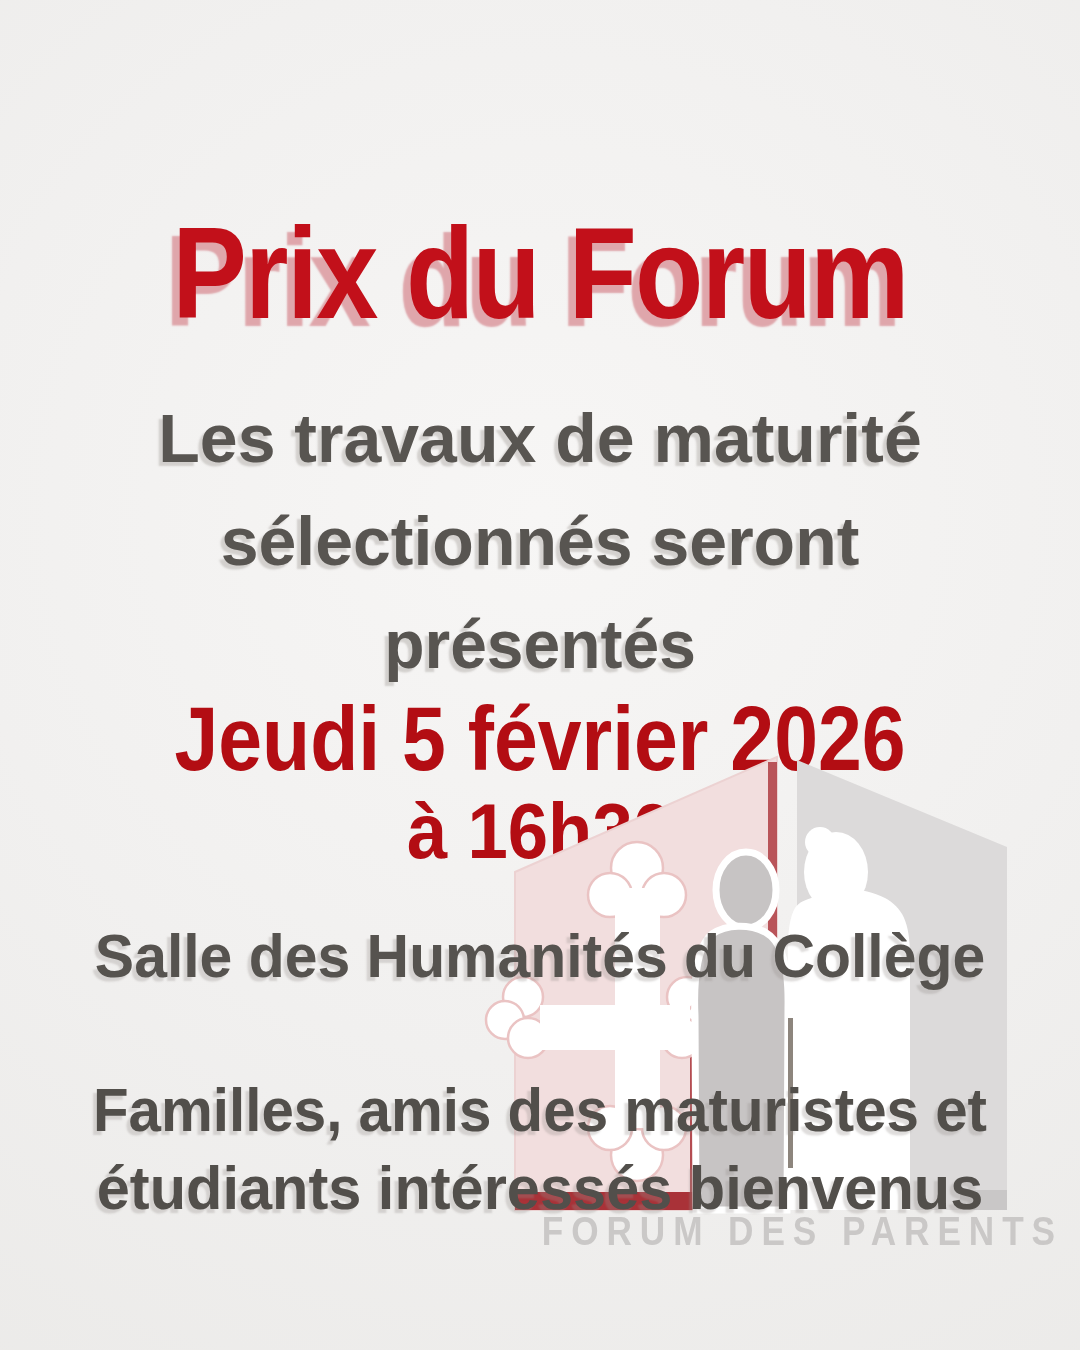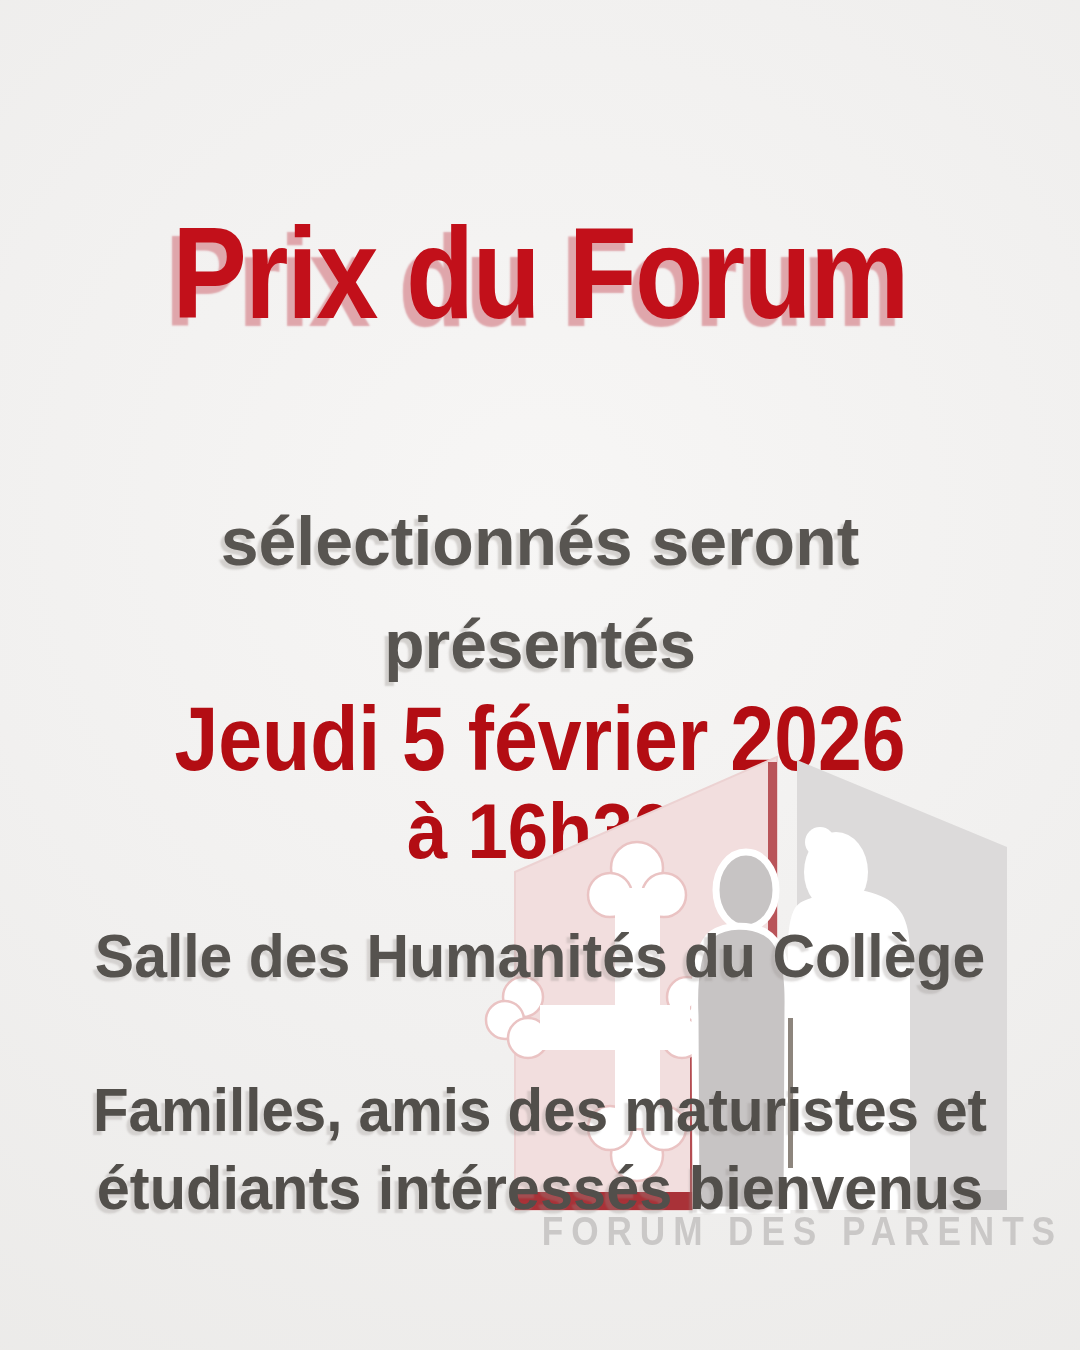--- a/index.html
+++ b/index.html
@@ -117,20 +117,21 @@
                C 407,138 380,140 362,148
                C 350,152 344,154 340,160 Z" fill="#ffffff"></path>
       <rect x="333" y="270" width="5" height="150" fill="#8d857d"></rect>
     </g>
   </svg>
 
   <div class="wordmark">FORUM DES PARENTS</div>
 
   <div class="line title">Prix du Forum</div>
 
+  <div class="line sub sub1">Les travaux de maturité</div>
   <div class="line sub sub2">sélectionnés seront</div>
   <div class="line sub sub3">présentés</div>
 
   <div class="line red1">Jeudi 5 février 2026</div>
   <div class="line red2">à 16h30</div>
 
   <div class="line venue">Salle des Humanités du Collège</div>
 
   <div class="line aud aud1">Familles, amis des maturistes et</div>
   <div class="line aud aud2">étudiants intéressés bienvenus</div>

